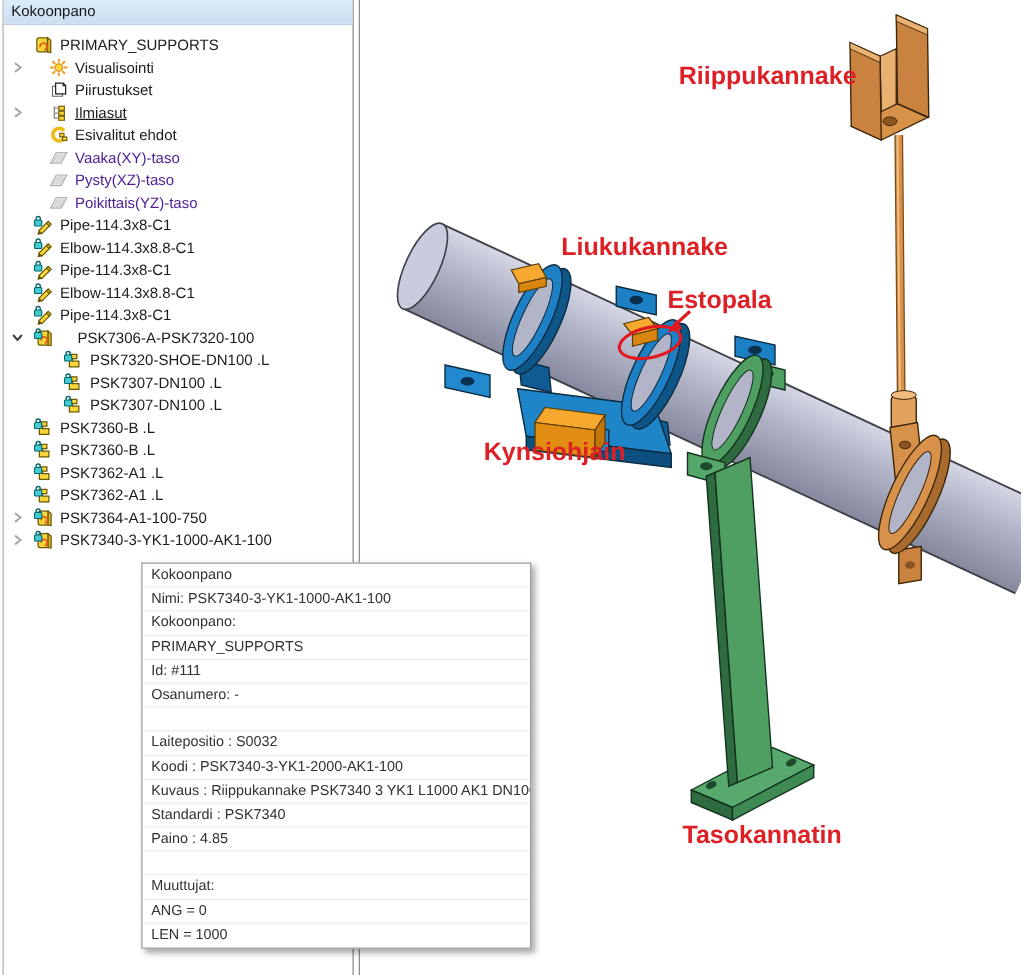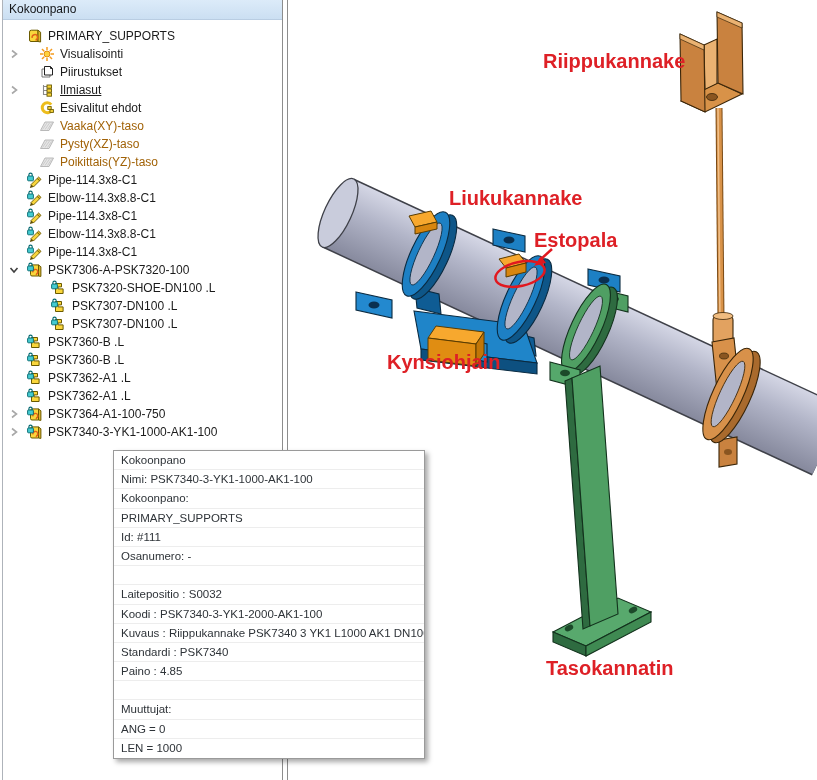--- a/index.html
+++ b/index.html
@@ -8,21 +8,21 @@
 
   
   #panel{position:absolute;left:2px;top:0;width:279px;height:780px;background:#fff;
          border-left:1px solid #aeb3ba;border-right:1px solid #8d8d8d;}
   .panel-header{height:19px;background:linear-gradient(#dcebf9,#cbdff2);
                 border-bottom:1px solid #b9cde2;font-size:12px;color:#15171a;
                 line-height:19px;padding-left:6px;}
   .panel-body{position:relative;padding-top:7px;}
   .trow{height:18px;display:flex;align-items:center;position:relative;
         font-size:12px;color:#1b1b1b;white-space:nowrap;}
-  .trow.grayed{color:#a16207;}
+  .trow.grayed{color:#4c1d95;}
   .chev{position:absolute;left:4px;top:2px;width:14px;height:14px;}
   .ticon{width:17px;height:16px;flex:0 0 17px;margin-right:4px;}
   .ticon svg,.chev svg{display:block;}
   .tlabel{line-height:18px;}
 
   
   #divider2{position:absolute;left:287px;top:0;width:1px;height:780px;background:#8d8d8d;}
 
   
   #viewport{position:absolute;left:288px;top:0;width:529px;height:652px;background:#fff;}
@@ -209,21 +209,21 @@
             <path d="M10.2 6.4 L11.6 5 L14 7.4 L12.6 8.8 Z" fill="#e0b62a" stroke="#6b5b00" stroke-width="0.9"></path>
             <path d="M4 12.6 L6.4 15 L2.9 15.9 Z" fill="#5c4a00"></path>
             <g>
               <rect x="0.6" y="4" width="5.8" height="4.8" rx="0.8" fill="#45cbd1" stroke="#00666d" stroke-width="0.9"></rect>
               <path d="M1.9 4 V2.8 a1.65 1.65 0 0 1 3.3 0 V4" fill="none" stroke="#00666d" stroke-width="1.1"></path>
             </g>
           </svg>
         </span>
         <span class="tlabel">Pipe-114.3x8-C1</span>
       </div>
-      <div class="trow" style="padding-left: 24px;">
+      <div class="trow" style="padding-left: 24px; gap: 14px;">
         <span class="chev">
           <svg width="14" height="14" viewBox="0 0 14 14">
             <path d="M3.5 5 L7 9 L10.5 5" fill="none" stroke="#3f3f3f" stroke-width="1.6"></path>
           </svg>
         </span>
         <span class="ticon">
           <svg width="16" height="16" viewBox="0 0 16 16">
             <path d="M3.5 4.5 q0-1.6 1.6-1.6 H11.5 V14 H5 q-1.5 0-1.5-1.5 Z" fill="#fad63c" stroke="#6b5b00"></path>
             <path d="M11.5 2.9 l2.4 1.9 V14.4 L11.5 14 Z" fill="#e0b62a" stroke="#6b5b00"></path>
             <path d="M6 10.3 a2.4 2.4 0 1 1 3.2 1.8" fill="none" stroke="#e2621b" stroke-width="1.4"></path>

